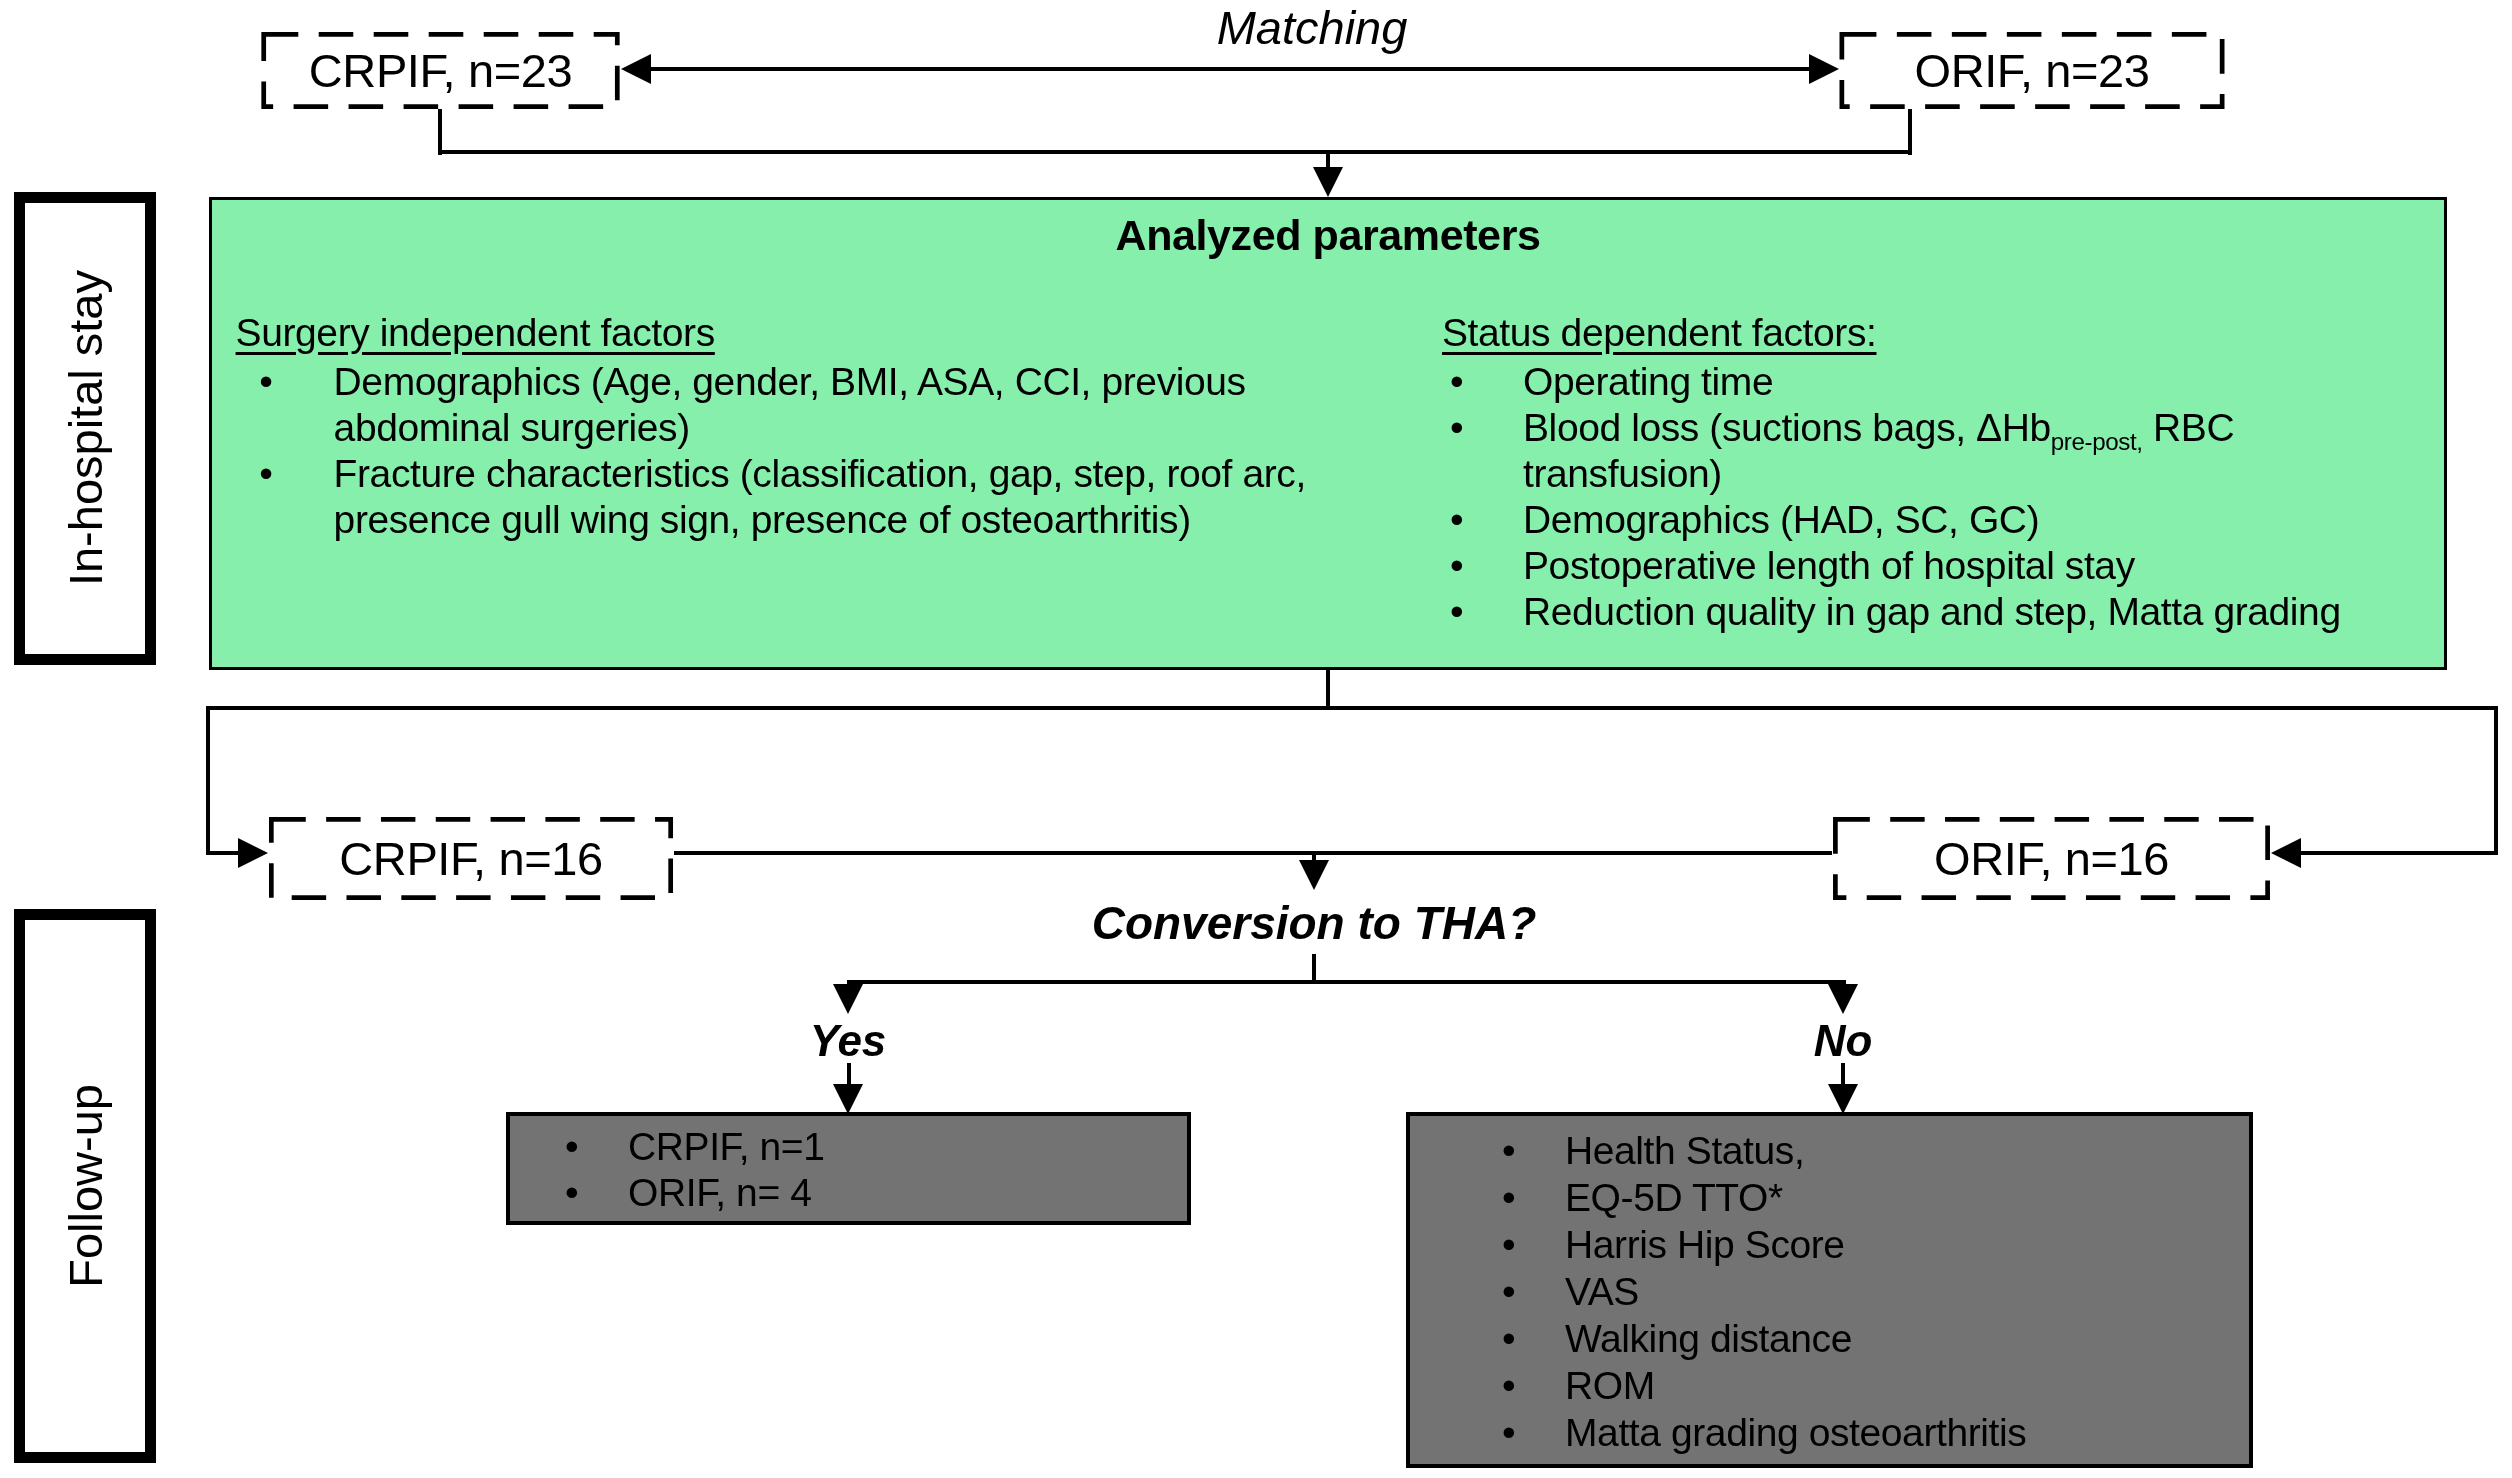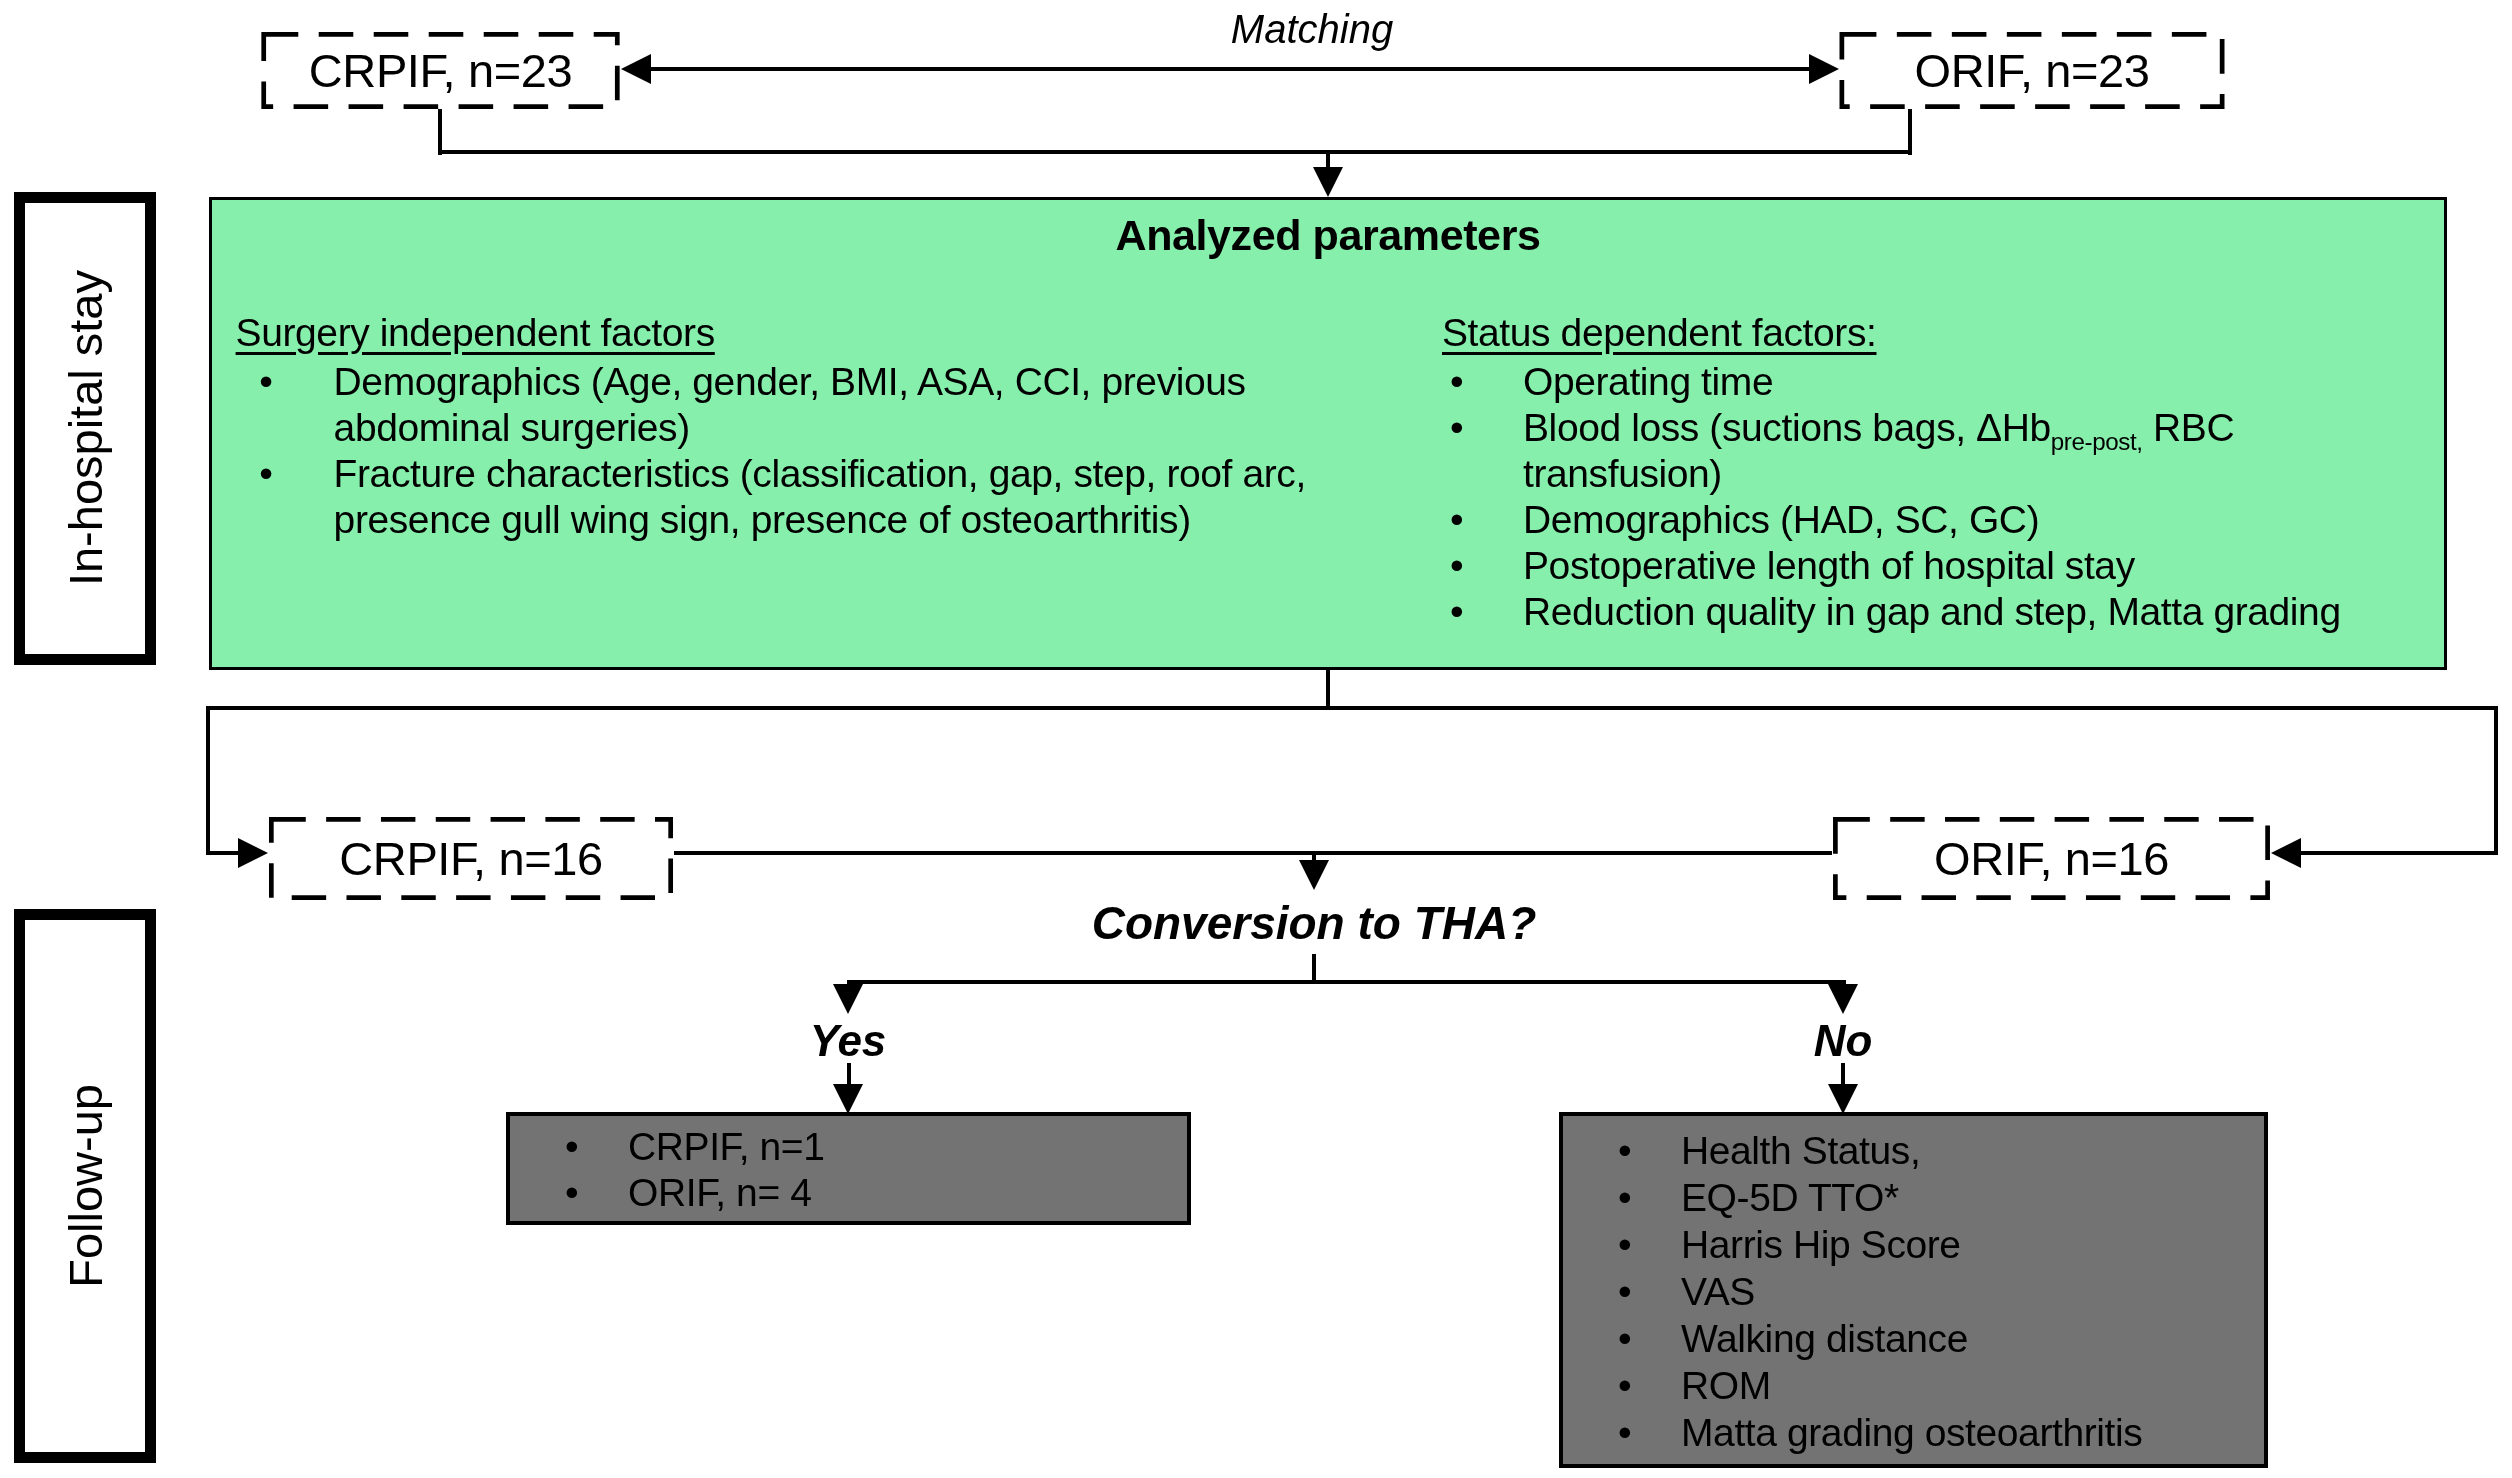--- a/index.html
+++ b/index.html
@@ -29,21 +29,21 @@
   .side-box {
     position:absolute; border:11px solid #000; box-sizing:border-box; background:#fff;
     display:flex; align-items:center; justify-content:center;
   }
   .side-box .vlbl {
     writing-mode:vertical-rl; transform:rotate(180deg);
     font-size:47px; letter-spacing:0px; white-space:nowrap;
   }
 
   .float-label { position:absolute; text-align:center; white-space:nowrap; }
-  .lbl-matching   { font-size:40px; font-style:italic;margin-top:7px; }
+  .lbl-matching   { font-size:47px; font-style:italic; }
   .lbl-conversion { font-size:46px; font-style:italic; font-weight:bold; }
   .lbl-yesno      { font-size:44px; font-style:italic; font-weight:bold; }
 
   
   .analyzed {
     position:absolute; left:209px; top:197px; width:2238px; height:473px;
     border:3.9px solid #000; box-sizing:border-box; background:#86efac;
   }
   .analyzed-title {
     position:absolute; left:0; right:0; top:11px;
@@ -61,21 +61,21 @@
   .col-right .blist li { padding-left:81px; }
   .col-right .blist li::before { left:7.9px; }
   sub.subs { font-size:0.62em; line-height:0; }
 
   
   .result-list { font-size:39px; letter-spacing:-0.4px; }
   .result-list .blist li { padding-left:118px; }
   .result-list .blist li::before { left:55px; }
   .yes-box { left:506px; top:1112px; width:685px; height:113px; padding-top:7.9px; }
   .yes-box .blist li { line-height:46px; }
-  .no-box  { left:1559px; top:1112px; width:709px; height:356px; padding-top:11px; }
+  .no-box  { left:1406px; top:1112px; width:847px; height:356px; padding-top:11px;padding-left:37px; }
   .no-box  .blist li { line-height:47px; }
 </style>
 </head>
 <body>
 
 <div class="canvas">
 
   <div class="side-box" style="left:14px; top:192px; width:142px; height:473px;">
     <span class="vlbl">In-hospital stay</span>
   </div>

